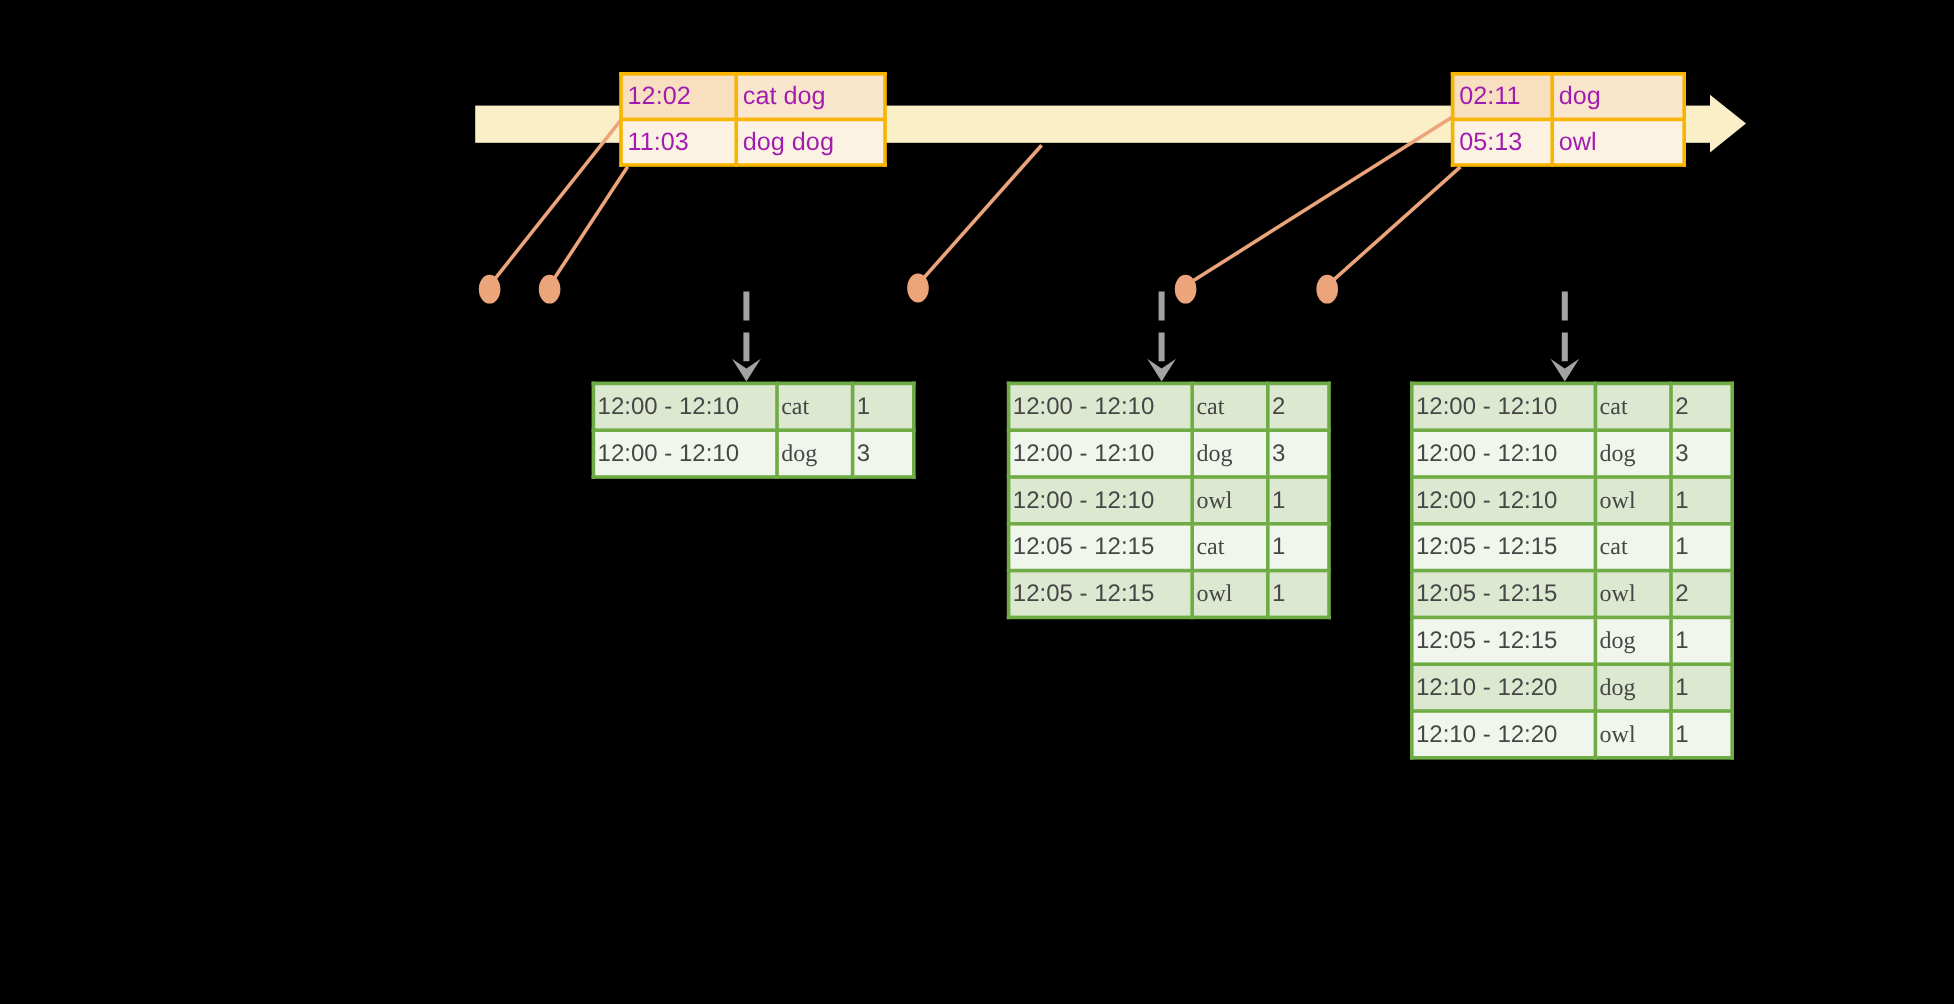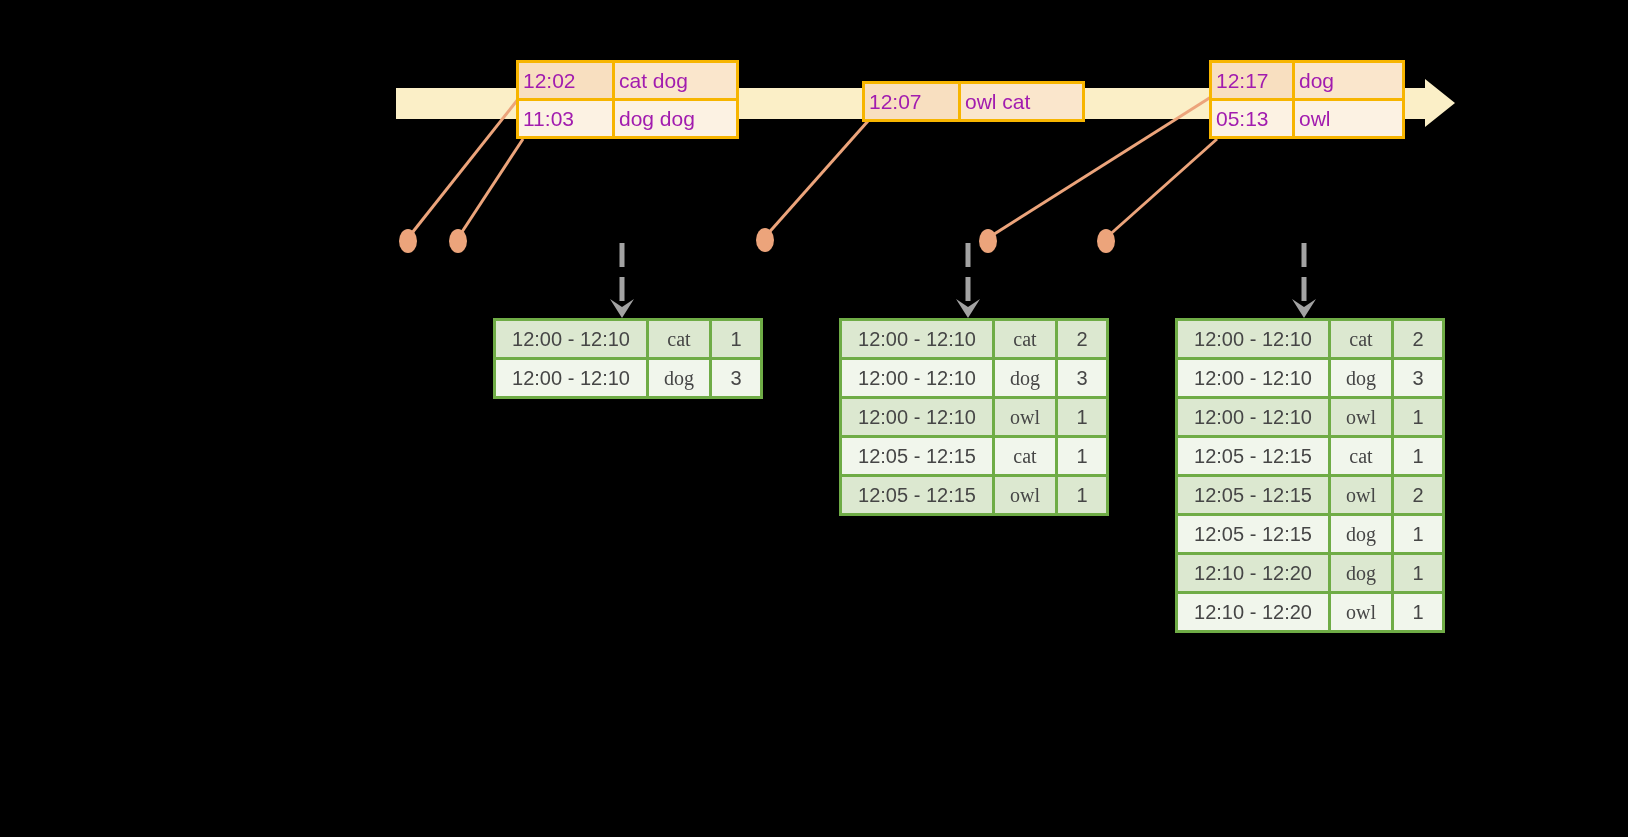--- a/index.html
+++ b/index.html
@@ -44,21 +44,21 @@
   table.event tr.dark td.wc { background: #FAE6CC; }
   table.event tr.light td     { background: #FCF2E3; }
   #event-box-1 { left: 516px; top: 60px; }
   #event-box-2 { left: 862px; top: 81px; }
   #event-box-3 { left: 1209px; top: 60px; }
 
   
   table.result { position: absolute; border-collapse: collapse; z-index: 3; }
   table.result td {
     border: 3px solid #6FAC46;
-    text-align: center; vertical-align: middle;
+    text-align: left; vertical-align: middle;
     font-size: 20px; color: #464646;
     height: 36px; padding: 0 2px; margin-top: 40px;
   }
   table.result td.win { width: 146px; }
   table.result td.word { width: 56px; font-family: Liberation Serif, serif; }
   table.result td.cnt { width: 44px; }
   table.result tr.dark td  { background: #DCE8D0; }
   table.result tr.light td { background: #F1F6EC; }
   #result-table-1 { left: 493px;  top: 318px; }
   #result-table-2 { left: 839px;  top: 318px; }
@@ -109,33 +109,25 @@
       <td class="tc">12:02</td>
       <td class="wc">cat dog</td>
     </tr>
     <tr class="light">
       <td class="tc">11:03</td>
       <td class="wc">dog dog</td>
     </tr>
   </tbody>
     </table>
 
-  <table class="event" id="event-box-2">
-    <tbody>
-        <tr class="dark">
-      <td class="tc">12:07</td>
-      <td class="wc">owl cat</td>
-    </tr>
-  </tbody>
-    </table>
 
   <table class="event narrow" id="event-box-3">
     <tbody>
         <tr class="dark">
-      <td class="tc">12:17</td>
+      <td class="tc">02:11</td>
       <td class="wc">dog</td>
     </tr>
     <tr class="light">
       <td class="tc">05:13</td>
       <td class="wc">owl</td>
     </tr>
   </tbody>
     </table>
 
   <table class="result" id="result-table-1">

